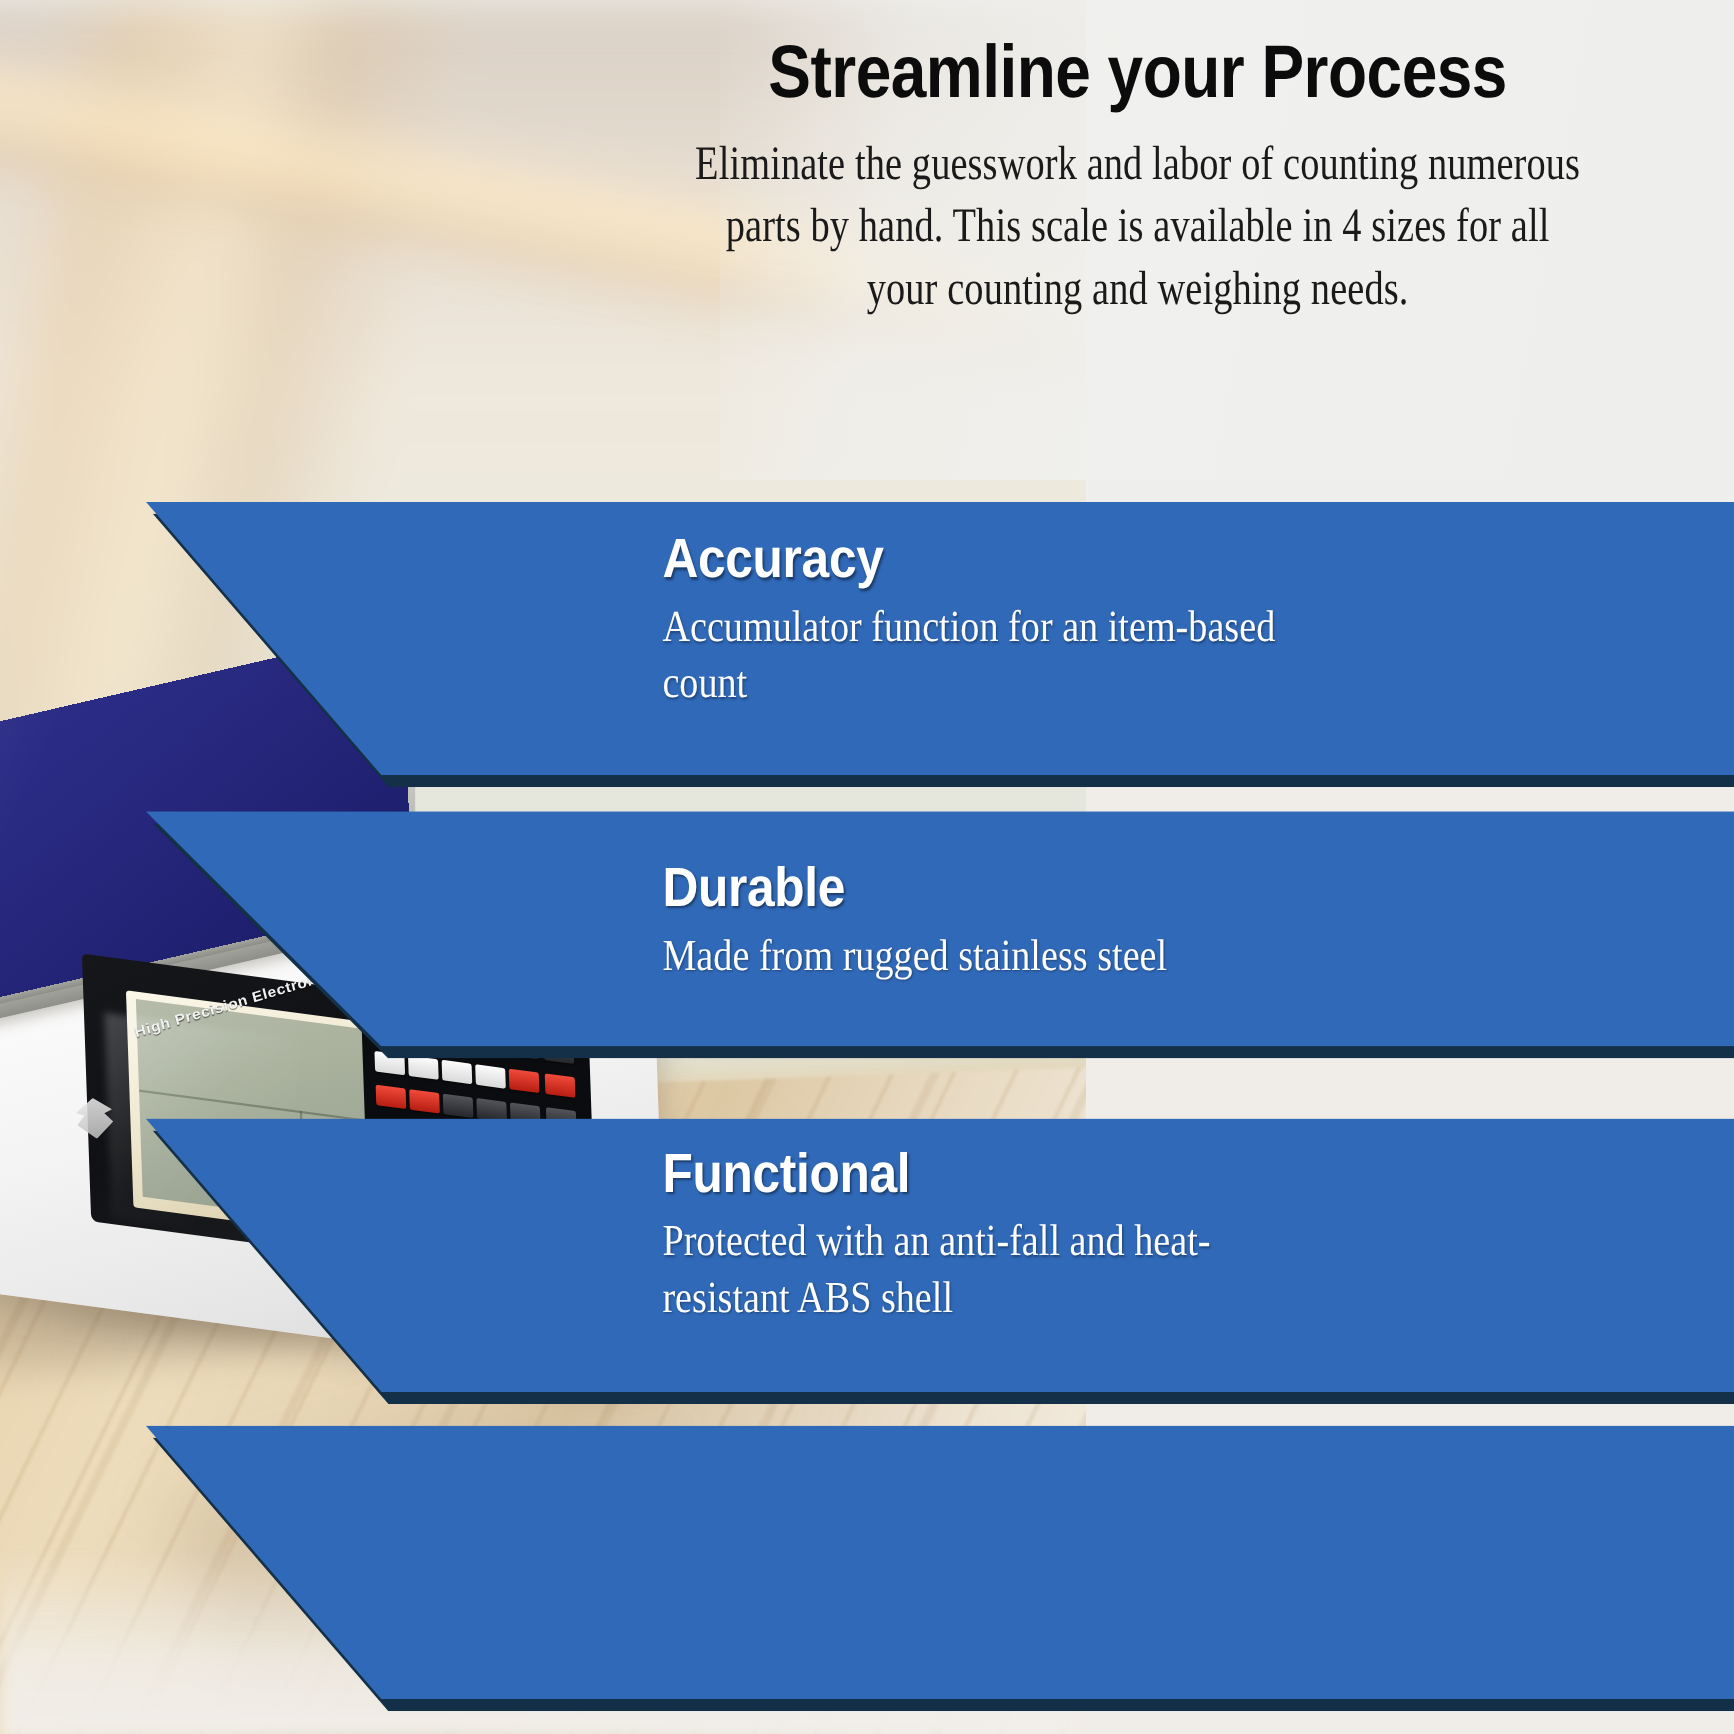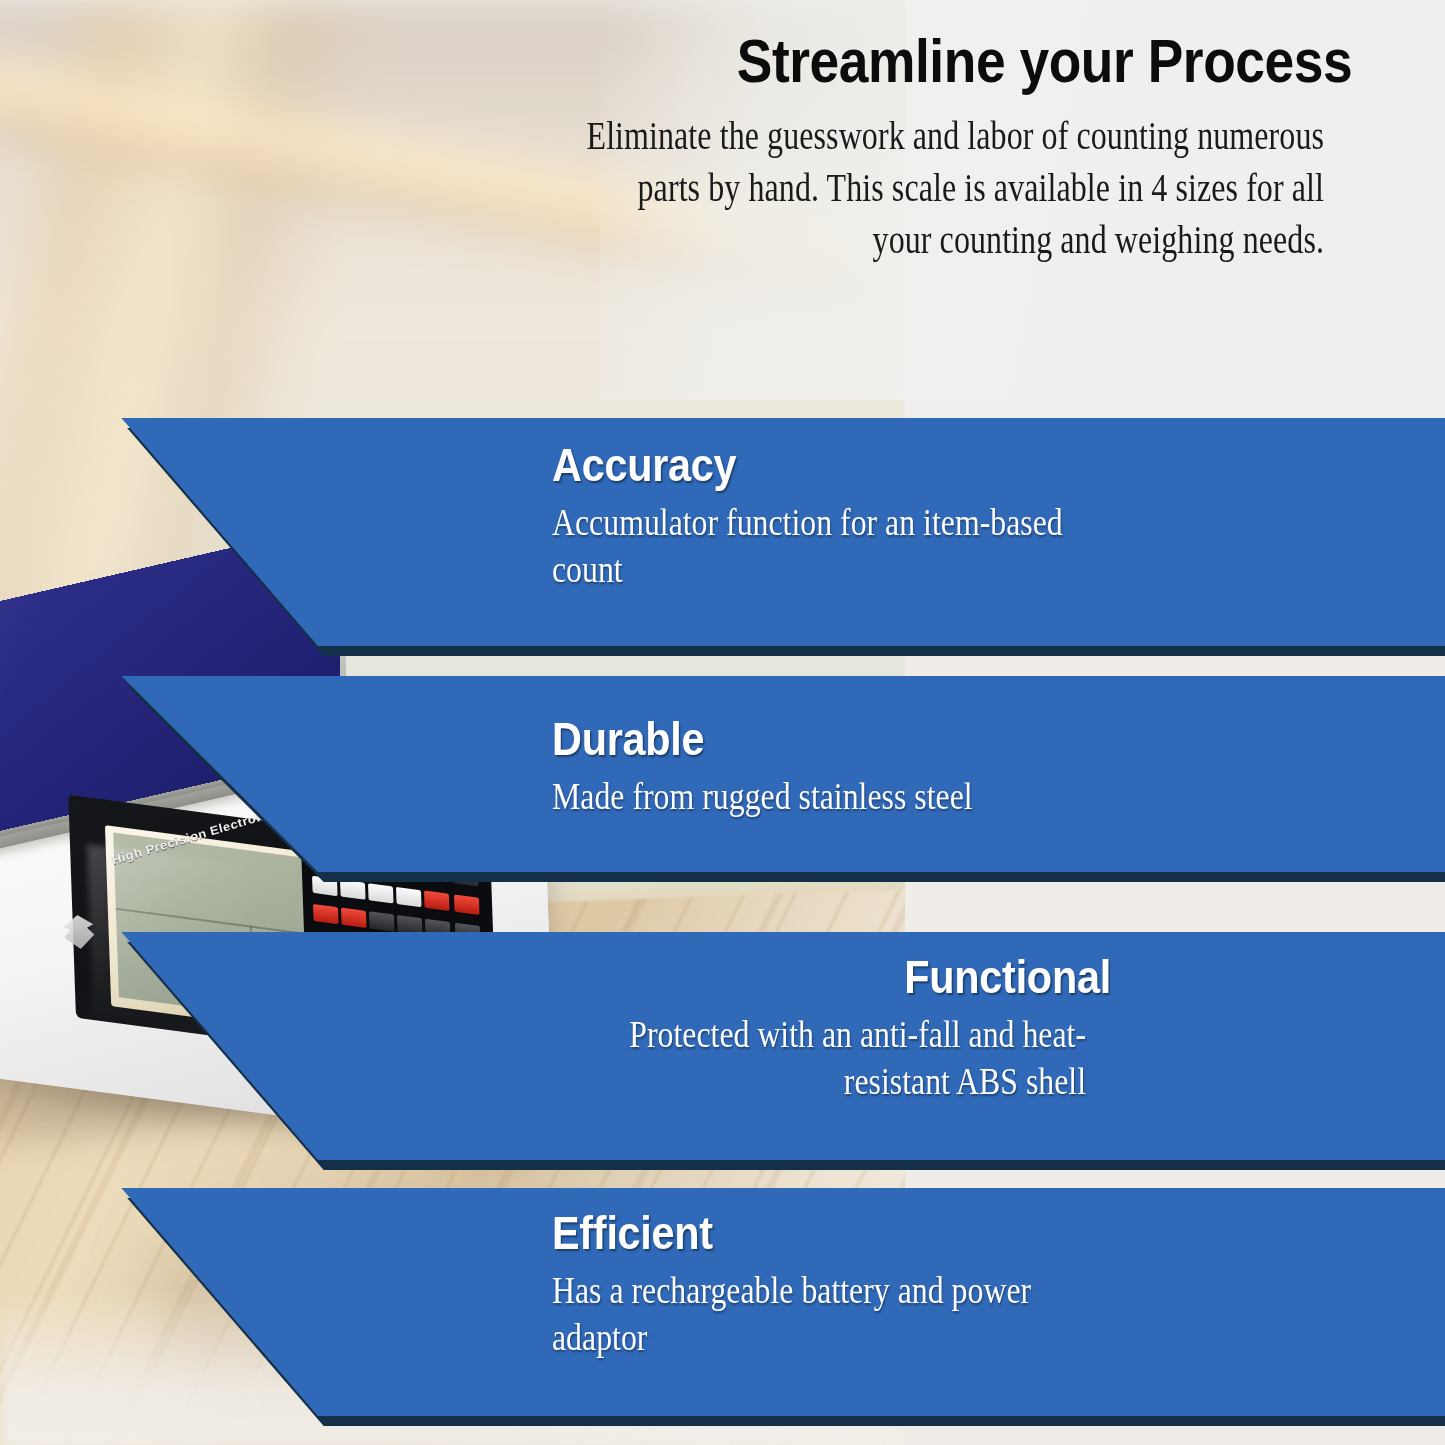--- a/index.html
+++ b/index.html
@@ -186,21 +186,21 @@
     position:absolute;left:905px;top:0;width:540px;height:1445px;
     background:linear-gradient(180deg,#efefed 0%,#eeeeec 40%,#eeeeeb 100%);
   }
   .topwash{
     position:absolute;left:600px;top:0;width:845px;height:400px;
     background:linear-gradient(100deg, rgba(238,238,236,.0) 0%, rgba(240,240,237,.72) 18%, rgba(240,240,238,.96) 42%, #efefed 70%, #eeeeec 100%);
   }
   .gap-wash{position:absolute;background:#f0ece8;}
 
   
-  .header{position:absolute;left:478px;top:28px;width:940px;text-align:right;}
+  .header{position:absolute;left:478px;top:28px;width:940px;text-align:center;}
   .title{
     font-family:"Liberation Sans", sans-serif;
     font-weight:700;font-size:62px;line-height:1.06;color:#0c0c0c;
     transform:scaleX(.86);transform-origin:center top;
     letter-spacing:-.5px;
   }
   .subtitle{
     margin-top:16px;
     font-family:"Liberation Serif", serif;
     font-size:40px;line-height:1.30;color:#1a1a1a;
@@ -237,21 +237,21 @@
     transform:scaleX(.86);transform-origin:left top;
     text-shadow:1px 1.5px 2px rgba(10,24,40,.45);
   }
 
   
   #banner-0{top:418px;height:228px;}
   #banner-0 .content{top:24px;}
   #banner-1{top:676px;height:196px;}
   #banner-1 .content{top:24px;margin-top:16px;}
   #banner-2{top:932px;height:228px;}
-  #banner-2 .content{top:22px;text-align:right;}
+  #banner-2 .content{top:22px;}
   #banner-3{top:1188px;height:228px;}
   #banner-3 .content{top:22px;}
   .b-body{margin-top:12px;}
 </style>
 </head>
 <body>
 
 <div id="stage">
 
   <div class="photo">
@@ -362,19 +362,15 @@
     <div class="face"></div>
     <div class="content">
       <div class="b-head">Functional</div>
       <div class="b-body">Protected with an anti-fall and heat-resistant ABS shell</div>
     </div>
   </div>
 
   <div class="banner" id="banner-3">
     <div class="shadow"></div>
     <div class="face"></div>
-    <div class="content">
-      <div class="b-head">Efficient</div>
-      <div class="b-body">Has a rechargeable battery and power adaptor</div>
-    </div>
   </div>
 
 </div>
 
 </body></html>

